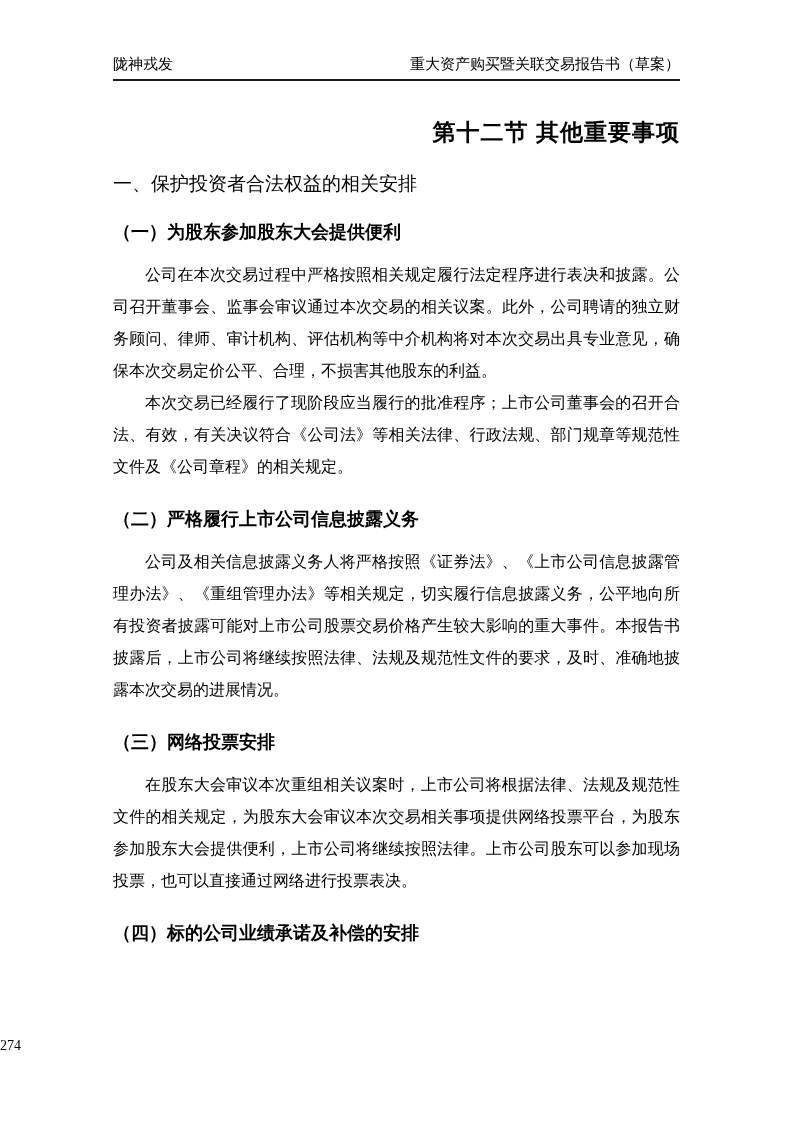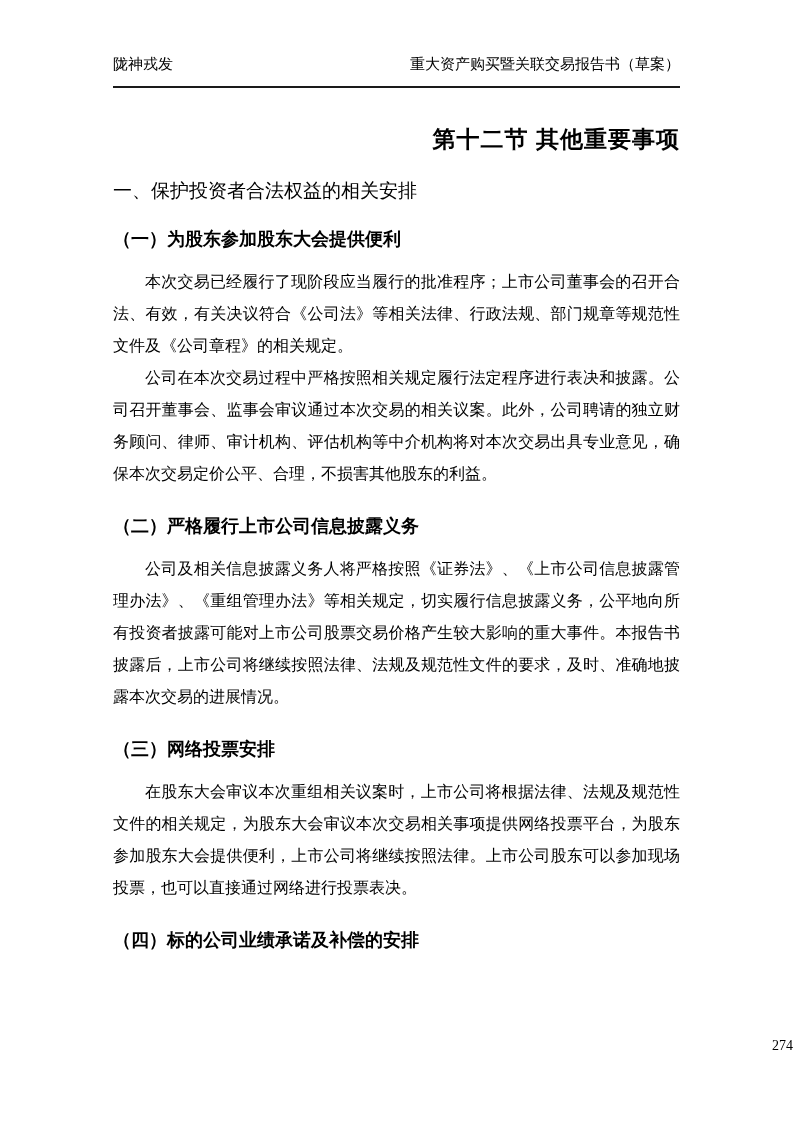--- a/index.html
+++ b/index.html
@@ -18,21 +18,21 @@
     width: 567px;
     margin: 0 auto;
     padding-top: 55px;
   }
   .page-header {
     display: flex;
     justify-content: space-between;
     align-items: center;
     font-size: 15px;
     line-height: 18px;
-    padding-bottom: 13px;
+    padding-bottom: 6px;
     border-bottom: 2px solid #1a1a1a;
     gap: 42px;
   }
   .doc-title {
     margin-top: 36px;
     text-align: right;
     font-family: "Liberation Sans", "DejaVu Sans", sans-serif;
     font-weight: bold;
     font-size: 23px;
     line-height: 30px;
@@ -58,42 +58,42 @@
     line-height: 32px;
     text-align: justify;
     text-justify: inter-character;
     text-indent: 32px;
   }
   .page-footer {
     position: absolute;
     top: 1038px;
     left: 0;
     width: 100%;
-    text-align: right;
+    text-align: left;
     font-size: 14px;
   }
 </style>
 </head>
 <body>
 
 <div class="page">
   <div class="content">
 
     <div class="page-header">
       <span>陇神戎发</span>
       <span>重大资产购买暨关联交易报告书（草案）</span>
     </div>
 
     <h1 class="doc-title">第十二节 其他重要事项</h1>
 
     <h2 class="sec-heading">一、保护投资者合法权益的相关安排</h2>
 
     <h3 class="sub-heading">（一）为股东参加股东大会提供便利</h3>
+    <p class="para">公司在本次交易过程中严格按照相关规定履行法定程序进行表决和披露。公司召开董事会、监事会审议通过本次交易的相关议案。此外，公司聘请的独立财务顾问、律师、审计机构、评估机构等中介机构将对本次交易出具专业意见，确保本次交易定价公平、合理，不损害其他股东的利益。</p>
     <p class="para">本次交易已经履行了现阶段应当履行的批准程序；上市公司董事会的召开合法、有效，有关决议符合《公司法》等相关法律、行政法规、部门规章等规范性文件及《公司章程》的相关规定。</p>
-    <p class="para">公司在本次交易过程中严格按照相关规定履行法定程序进行表决和披露。公司召开董事会、监事会审议通过本次交易的相关议案。此外，公司聘请的独立财务顾问、律师、审计机构、评估机构等中介机构将对本次交易出具专业意见，确保本次交易定价公平、合理，不损害其他股东的利益。</p>
 
     <h3 class="sub-heading">（二）严格履行上市公司信息披露义务</h3>
     <p class="para">公司及相关信息披露义务人将严格按照《证券法》、《上市公司信息披露管理办法》、《重组管理办法》等相关规定，切实履行信息披露义务，公平地向所有投资者披露可能对上市公司股票交易价格产生较大影响的重大事件。本报告书披露后，上市公司将继续按照法律、法规及规范性文件的要求，及时、准确地披露本次交易的进展情况。</p>
 
     <h3 class="sub-heading">（三）网络投票安排</h3>
     <p class="para">在股东大会审议本次重组相关议案时，上市公司将根据法律、法规及规范性文件的相关规定，为股东大会审议本次交易相关事项提供网络投票平台，为股东参加股东大会提供便利，上市公司将继续按照法律。上市公司股东可以参加现场投票，也可以直接通过网络进行投票表决。</p>
 
     <h3 class="sub-heading">（四）标的公司业绩承诺及补偿的安排</h3>
 
   </div>

